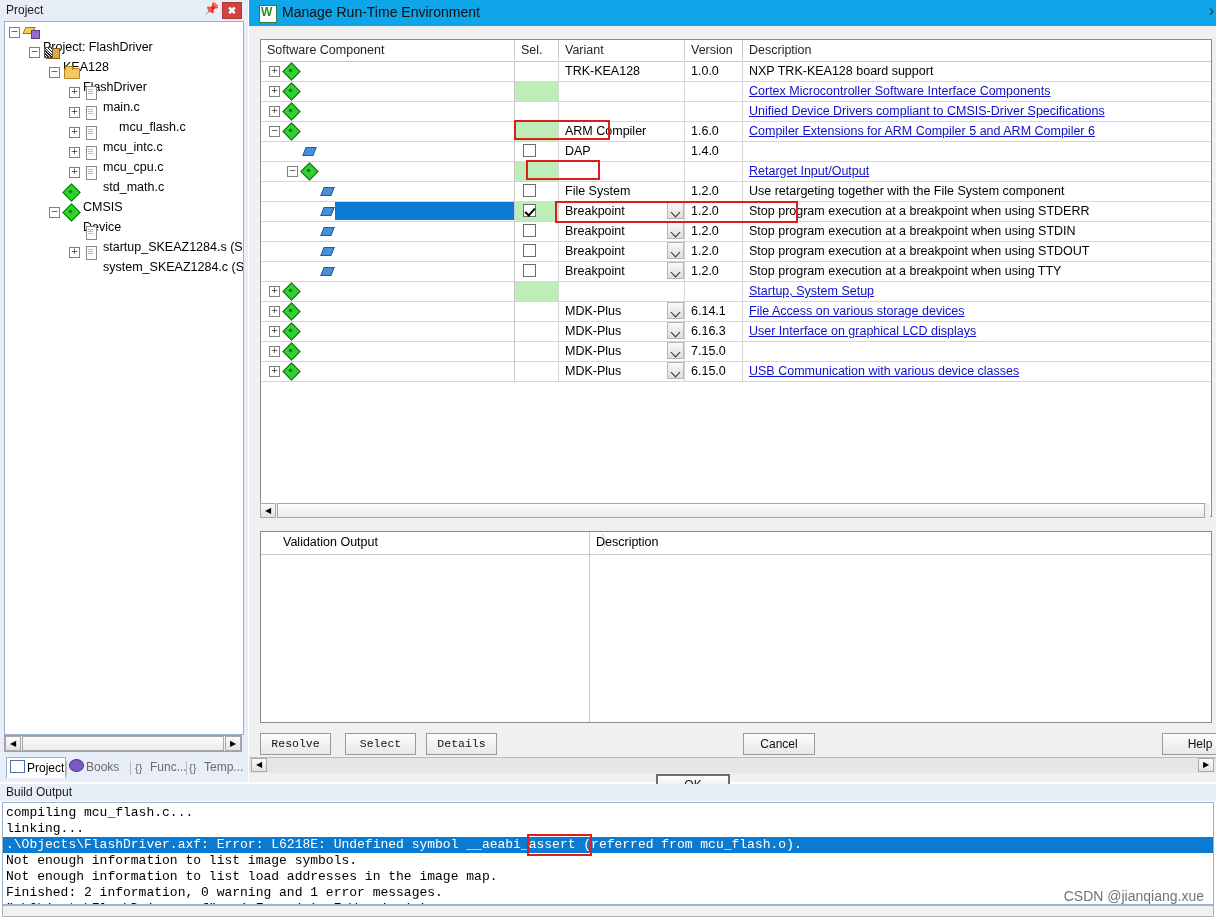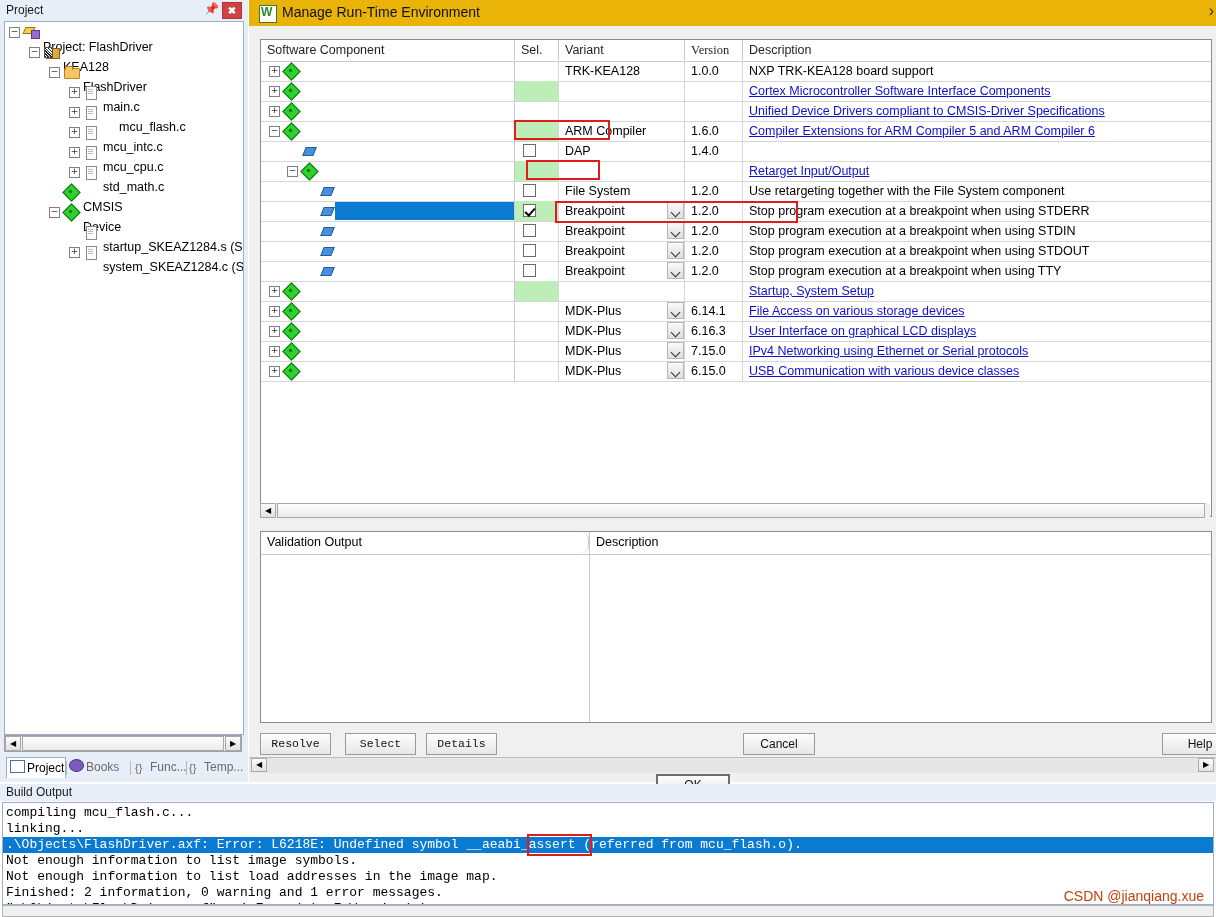--- a/index.html
+++ b/index.html
@@ -74,21 +74,21 @@
 
   .tabs{position:absolute;left:4px;top:757px;width:244px;height:22px;}
   .tabitem{position:absolute;top:0;height:21px;line-height:21px;font-size:12px;padding:0 3px;
            color:#6a6a6a;cursor:pointer;white-space:nowrap;}
   .tabitem.active{background:#fff;border:1px solid #9bb0c6;border-bottom:none;color:#000;
                   height:21px;line-height:20px;box-sizing:border-box;}
   .tabsep{position:absolute;top:4px;width:1px;height:14px;background:#b9b9b9;}
 
   
   .dlg{position:absolute;left:249px;top:0;width:967px;height:782px;background:#f0f0f0;}
-  .dlg-title{position:absolute;left:0;top:0;width:967px;height:26px;background:#eab308;}
+  .dlg-title{position:absolute;left:0;top:0;width:967px;height:26px;background:#0ea5e9;}
   .dlg-ico{position:absolute;left:10px;top:5px;width:16px;height:16px;background:#fff;
            border:1px solid #3a7a3a;}
   .dlg-ico::before{content:"W";position:absolute;left:1px;top:-1px;font-size:12px;font-weight:bold;
                    color:#2a8a2a;font-family:"Liberation Sans",sans-serif;}
   .dlg-title-text{position:absolute;left:33px;top:4px;font-size:14px;color:#111;}
   .dlg-chevron{position:absolute;right:2px;top:2px;font-size:16px;color:#333;cursor:pointer;}
 
   
   .tbl{position:absolute;left:11px;top:39px;width:952px;height:478px;background:#fff;
        border:1px solid #8c8c8c;box-sizing:border-box;overflow:hidden;}
@@ -140,21 +140,21 @@
   
   .bo-title{position:absolute;left:0;top:784px;width:1216px;height:17px;background:#e8eef7;}
   .bo-title-text{position:absolute;left:6px;top:1px;font-size:12px;color:#1a1a1a;}
   .bo-body{position:absolute;left:2px;top:802px;width:1212px;height:103px;background:#fff;
            border:1px solid #9bb0c6;box-sizing:border-box;overflow:hidden;
            font-family:"Liberation Mono",monospace;font-size:13px;}
   .bo-line{position:absolute;left:3px;height:16px;line-height:16px;white-space:pre;color:#000;}
   .bo-line.sel{left:0;width:1210px;padding-left:3px;background:#0b7ad1;color:#fff;box-sizing:border-box;}
   .bo-scroll{position:absolute;left:2px;top:905px;width:1212px;height:12px;background:#f0f0f0;
              border:1px solid #b5b5b5;box-sizing:border-box;}
-  .watermark{position:absolute;right:12px;top:888px;font-size:14px;color:#c2410c;
+  .watermark{position:absolute;right:12px;top:888px;font-size:14px;color:#737373;
              font-family:"Liberation Sans",sans-serif;}
   .edge-hscroll{position:absolute;left:249px;top:757px;width:967px;height:15px;background:#e6e6e6;
                 border-top:1px solid #bbb;}
 </style>
 </head>
 <body>
 
 <div class="root">
 
   <div class="proj-panel">
@@ -246,21 +246,21 @@
       <div class="dlg-ico"></div>
       <div class="dlg-title-text">Manage Run-Time Environment</div>
       <div class="dlg-chevron">›</div>
     </div>
 
     <div class="tbl">
       <div class="thead" id="thead">
           <div class="th" style="left: 0px; width: 254px;">Software Component</div>
           <div class="th" style="left: 254px; width: 44px;">Sel.</div>
           <div class="th" style="left: 298px; width: 126px;">Variant</div>
-          <div class="th" style="left: 424px; width: 58px; font-family: Liberation Serif, serif;">Version</div>
+          <div class="th" style="left: 424px; width: 58px;">Version</div>
           <div class="th" style="left: 482px; width: 468px; border-right: none;">Description</div>
         </div>
       <div id="tbody">
           <div class="trow" style="top: 21px;">
             <div class="cell c-name">
               <div class="tr-exp" style="left: 8px;">+</div>
               <div class="tr-ico ico-diamond" style="left: 23px;"></div>
               <div class="tr-lab" style="left: 42px; line-height: 20px;">Board Support</div>
             </div>
             <div class="cell c-sel sel"></div>
@@ -419,21 +419,20 @@
           </div>
           <div class="trow" style="top: 301px;">
             <div class="cell c-name">
               <div class="tr-exp" style="left: 8px;">+</div>
               <div class="tr-ico ico-diamond" style="left: 23px;"></div>
               <div class="tr-lab" style="left: 42px; line-height: 20px;">Network</div>
             </div>
             <div class="cell c-sel sel"></div>
             <div class="cell c-var"><span>MDK-Plus</span><div class="ddarrow"></div></div>
             <div class="cell c-ver">7.15.0</div>
-            <div class="cell c-desc"><span class="link">IPv4 Networking using Ethernet or Serial protocols</span></div>
           </div>
           <div class="trow" style="top: 321px;">
             <div class="cell c-name">
               <div class="tr-exp" style="left: 8px;">+</div>
               <div class="tr-ico ico-diamond" style="left: 23px;"></div>
               <div class="tr-lab" style="left: 42px; line-height: 20px;">USB</div>
             </div>
             <div class="cell c-sel sel"></div>
             <div class="cell c-var"><span>MDK-Plus</span><div class="ddarrow"></div></div>
             <div class="cell c-ver">6.15.0</div>
@@ -446,21 +445,21 @@
     <div class="hilite" style="left:277px;top:160px;width:74px;height:20px;"></div>
     <div class="hilite" style="left:306px;top:201px;width:243px;height:22px;"></div>
 
     <div class="tbl-hscroll">
       <div class="hs-arrow" style="left:0;top:0;">◀</div>
       <div class="hs-thumb" style="left:17px;width:928px;"></div>
     </div>
 
     <div class="vpanel">
       <div class="vhead">
-        <div class="vh" style="left:0;width:328px;border-right:1px solid #c9c9c9;border-radius:8px;">Validation Output</div>
+        <div class="vh" style="left:16px;width:328px;border-right:1px solid #c9c9c9;border-radius:8px;">Validation Output</div>
         <div class="vh" style="left:329px;width:621px;">Description</div>
       </div>
       <div class="vdiv"></div>
     </div>
 
     <div class="btn mono" style="left:11px;top:733px;width:71px;">Resolve</div>
     <div class="btn mono" style="left:96px;top:733px;width:71px;">Select P...</div>
     <div class="btn mono" style="left:177px;top:733px;width:71px;">Details</div>
     <div class="btn default" style="left:407px;top:733px;width:74px;">OK</div>
     <div class="btn" style="left:494px;top:733px;width:72px;">Cancel</div>

